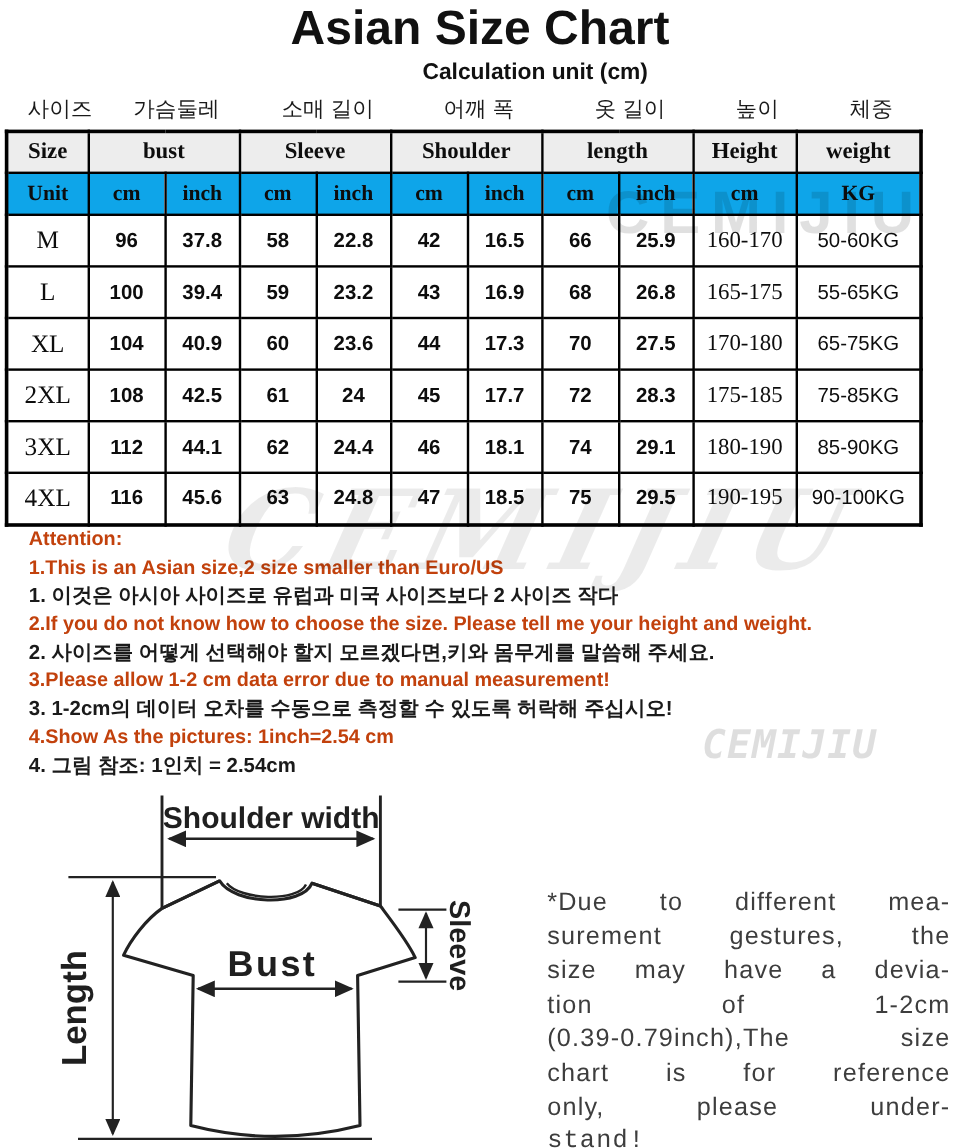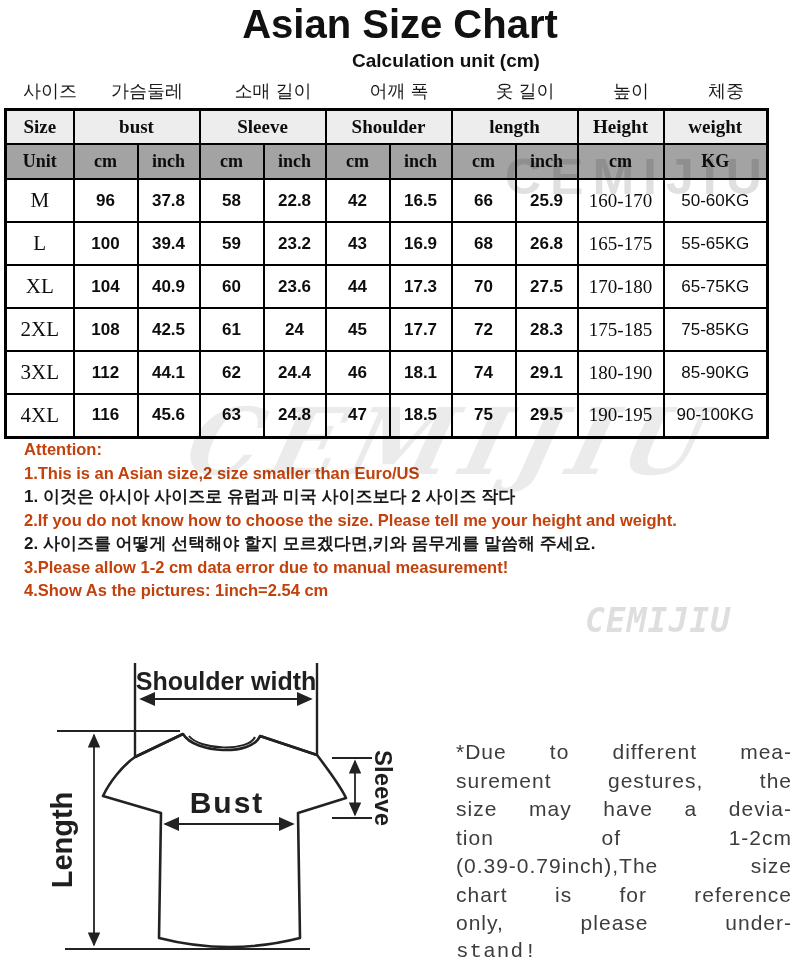--- a/index.html
+++ b/index.html
@@ -18,21 +18,21 @@
   .kw0{width:68px;}.kw1{width:126px;}.kw2{width:126px;}.kw3{width:126px;}
   .kw4{width:126px;}.kw5{width:86px;}.kw6{width:104px;}
 
   
   table.size{position:absolute;top:108px;left:4px;width:762px;border-collapse:collapse;
              table-layout:fixed;border:3px solid #000;}
   table.size th,table.size td{border:2px solid #000;text-align:center;padding:0;
              overflow:hidden;white-space:nowrap;}
   tr.group-row th{height:32px;background:#ededed;
              font-family:"Liberation Serif",serif;font-size:19px;font-weight:700;}
-  tr.unit-row th{height:33px;background:#a3a3a3;
+  tr.unit-row th{height:33px;background:#0ea5e9;
              font-family:"Liberation Serif",serif;font-size:18px;font-weight:700;}
   tr.data-row{height:43px;background:#fff;}
   td.c-size{font-family:"Liberation Serif",serif;font-size:21px;font-weight:400;}
   td.c-num{font-size:17px;font-weight:700;}
   td.c-height{font-family:"Liberation Serif",serif;font-size:19px;font-weight:400;}
   td.c-weight{font-size:17px;font-weight:400;}
 
   
   .attention{position:absolute;top:438px;left:24px;width:760px;}
   .attention .line{line-height:23.5px;}
@@ -211,23 +211,25 @@
       <div class="line en">1.This is an Asian size,2 size smaller than Euro/US</div>
 
       <div class="line ko">1. 이것은 아시아 사이즈로 유럽과 미국 사이즈보다 2 사이즈 작다</div>
 
       <div class="line en">2.If you do not know how to choose the size. Please tell me your height and weight.</div>
 
       <div class="line ko">2. 사이즈를 어떻게 선택해야 할지 모르겠다면,키와 몸무게를 말씀해 주세요.</div>
 
       <div class="line en">3.Please allow 1-2 cm data error due to manual measurement!</div>
 
+      <div class="line ko">3. 1-2cm의 데이터 오차를 수동으로 측정할 수 있도록 허락해 주십시오!</div>
 
       <div class="line en">4.Show As the pictures: 1inch=2.54 cm</div>
 
+      <div class="line ko">4. 그림 참조: 1인치 = 2.54cm</div>
     </div>
 
   <svg class="diagram" width="440" height="297" viewBox="0 0 440 297">
     <defs>
       <marker id="ah" viewBox="0 0 10 8" refX="8" refY="4" markerWidth="9" markerHeight="7" orient="auto-start-reverse">
         <path d="M0,0 L9,4 L0,8 z" fill="#222"></path>
       </marker>
     </defs>
 
     <line x1="125" y1="3" x2="125" y2="97" stroke="#222" stroke-width="2.4"></line>

